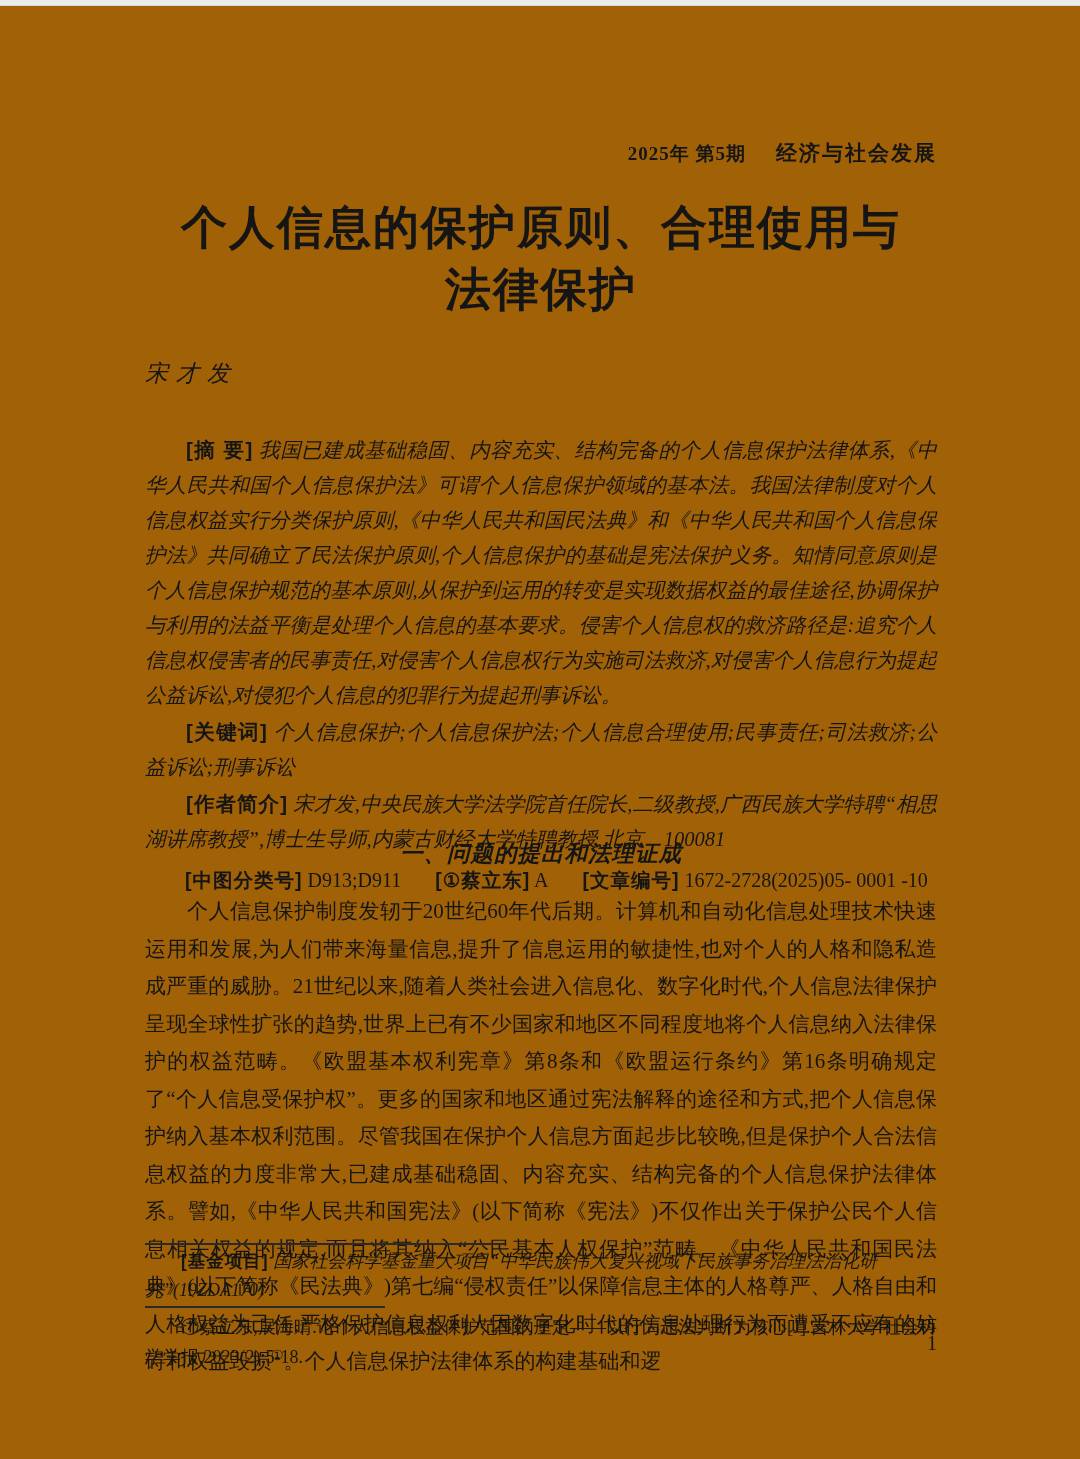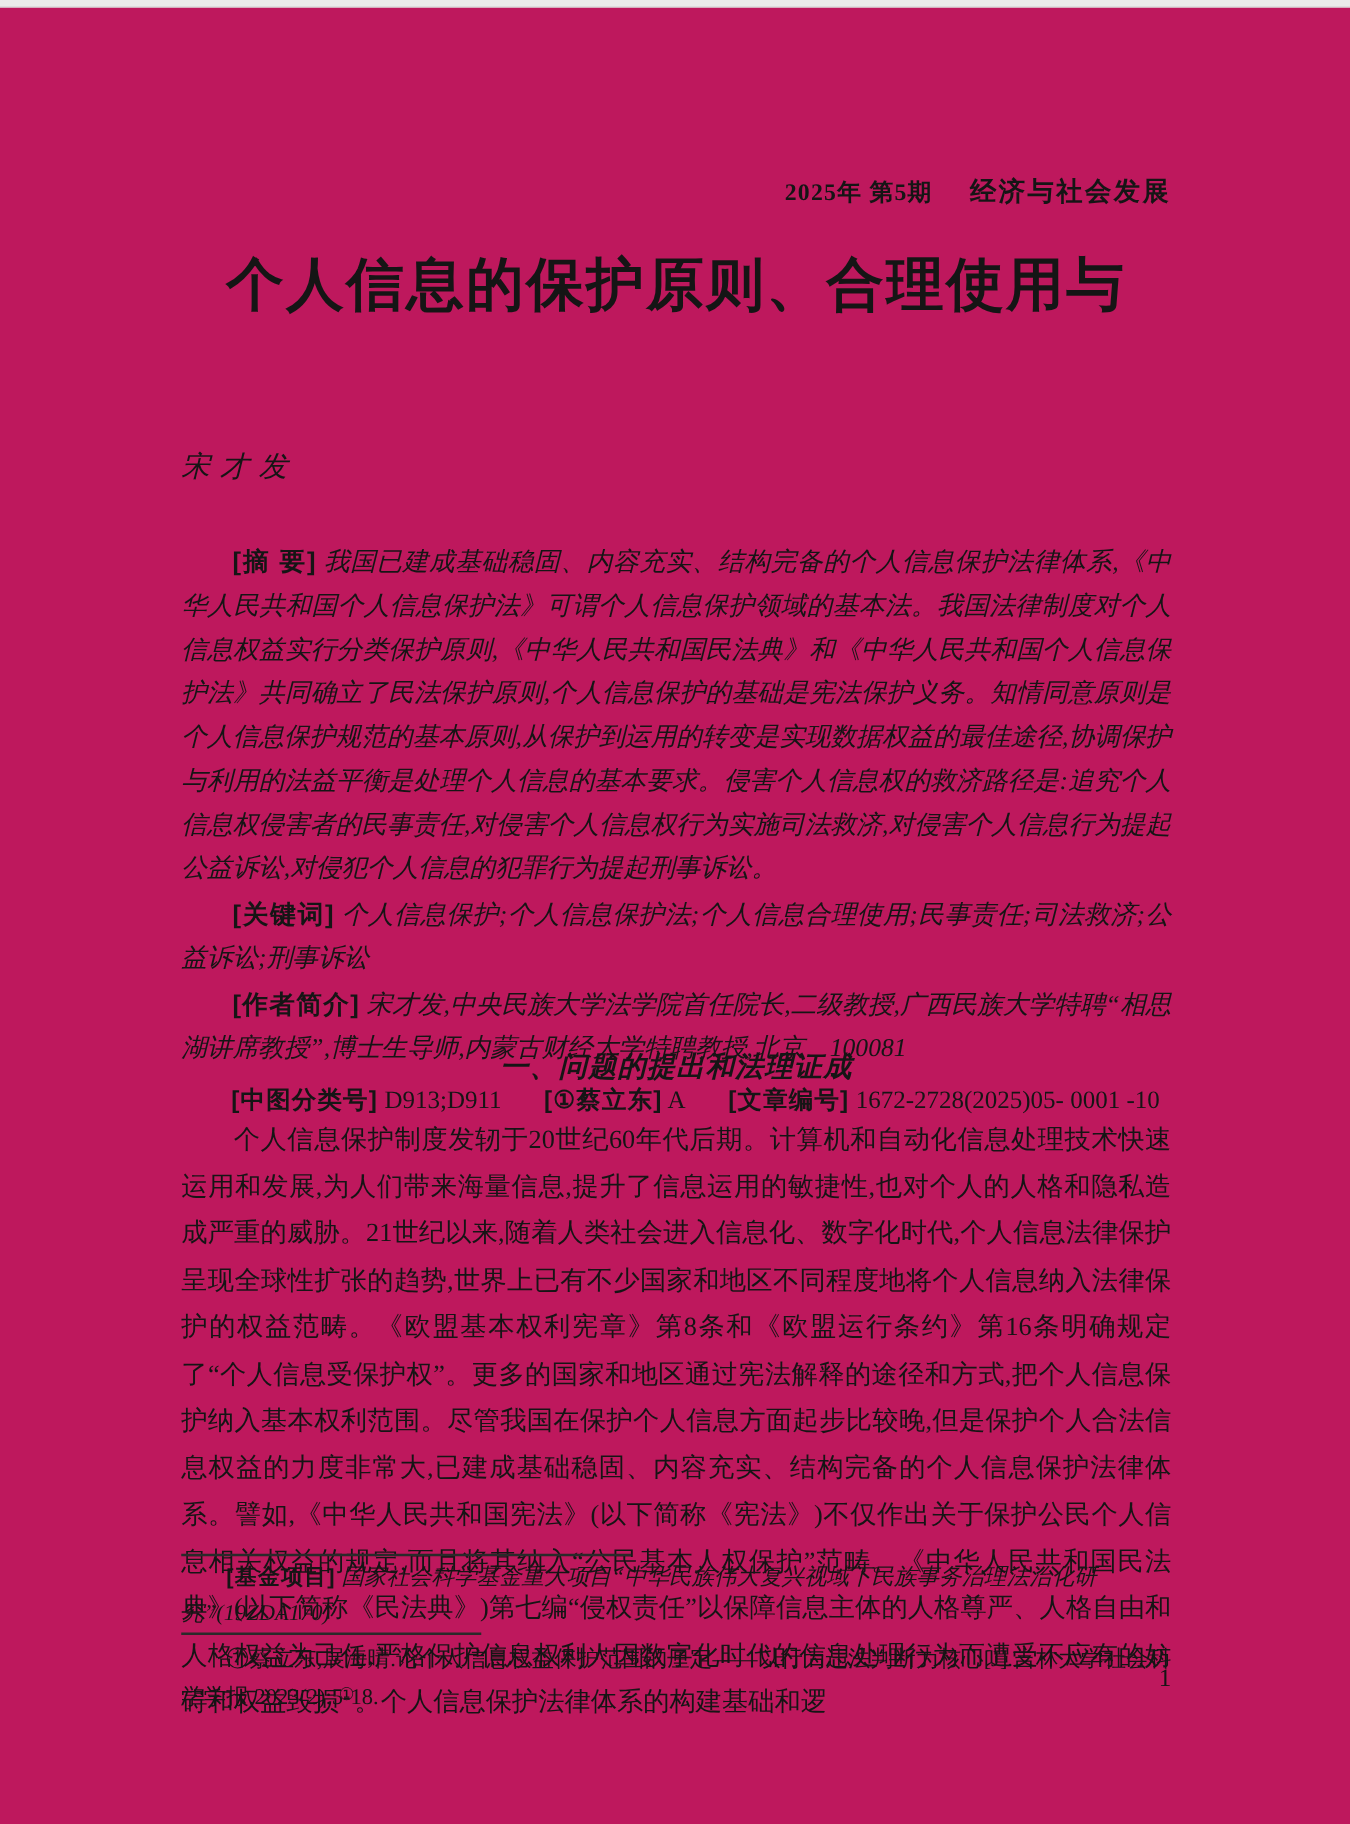--- a/index.html
+++ b/index.html
@@ -1,20 +1,20 @@
 <!DOCTYPE html>
 <html><head>
 <meta charset="utf-8">
 <style>
   * { margin:0; padding:0; box-sizing:border-box; }
   html,body { background:#9a9a9a; }
   body { font-family:"Liberation Serif", serif; color:#151515; }
   .page {
     position:relative; width:1080px; height:1459px; margin:0 auto;
-    background:#be185d; overflow:hidden;
+    background:#a16207; overflow:hidden;
   }
   .scan-edge-top {
     position:absolute; top:0; left:0; width:1080px; height:6px;
     background:#ebebeb; border-bottom:1px solid #d9d9d9;
   }
 
   .journal-header {
     position:absolute; top:139px; left:145px; width:792px;
     text-align:right; white-space:nowrap;
   }
@@ -96,20 +96,21 @@
 <div class="page">
   <div class="scan-edge-top"></div>
 
   <div class="journal-header">
     <span class="issue">2025年 第5期</span>
     <span class="jname">经济与社会发展</span>
   </div>
 
   <div class="paper-title">
     <div>个人信息的保护原则、合理使用与</div>
+    <div>法律保护</div>
   </div>
 
   <div class="paper-author">宋才发</div>
 
   <div class="frontmatter">
     <p class="fm-p"><span class="fm-label">[摘 要]</span><span> 我国已建成基础稳固、内容充实、结构完备的个人信息保护法律体系,《中华人民共和国个人信息保护法》可谓个人信息保护领域的基本法。我国法律制度对个人信息权益实行分类保护原则,《中华人民共和国民法典》和《中华人民共和国个人信息保护法》共同确立了民法保护原则,个人信息保护的基础是宪法保护义务。知情同意原则是个人信息保护规范的基本原则,从保护到运用的转变是实现数据权益的最佳途径,协调保护与利用的法益平衡是处理个人信息的基本要求。侵害个人信息权的救济路径是:追究个人信息权侵害者的民事责任,对侵害个人信息权行为实施司法救济,对侵害个人信息行为提起公益诉讼,对侵犯个人信息的犯罪行为提起刑事诉讼。</span></p>
 
     <p class="fm-p fm-gap"><span class="fm-label">[关键词]</span><span> 个人信息保护;个人信息保护法;个人信息合理使用;民事责任;司法救济;公益诉讼;刑事诉讼</span></p>
 
     <p class="fm-p fm-gap"><span class="fm-label">[作者简介]</span><span> 宋才发,中央民族大学法学院首任院长,二级教授,广西民族大学特聘“相思湖讲席教授”,博士生导师,内蒙古财经大学特聘教授,北京　100081</span></p>

